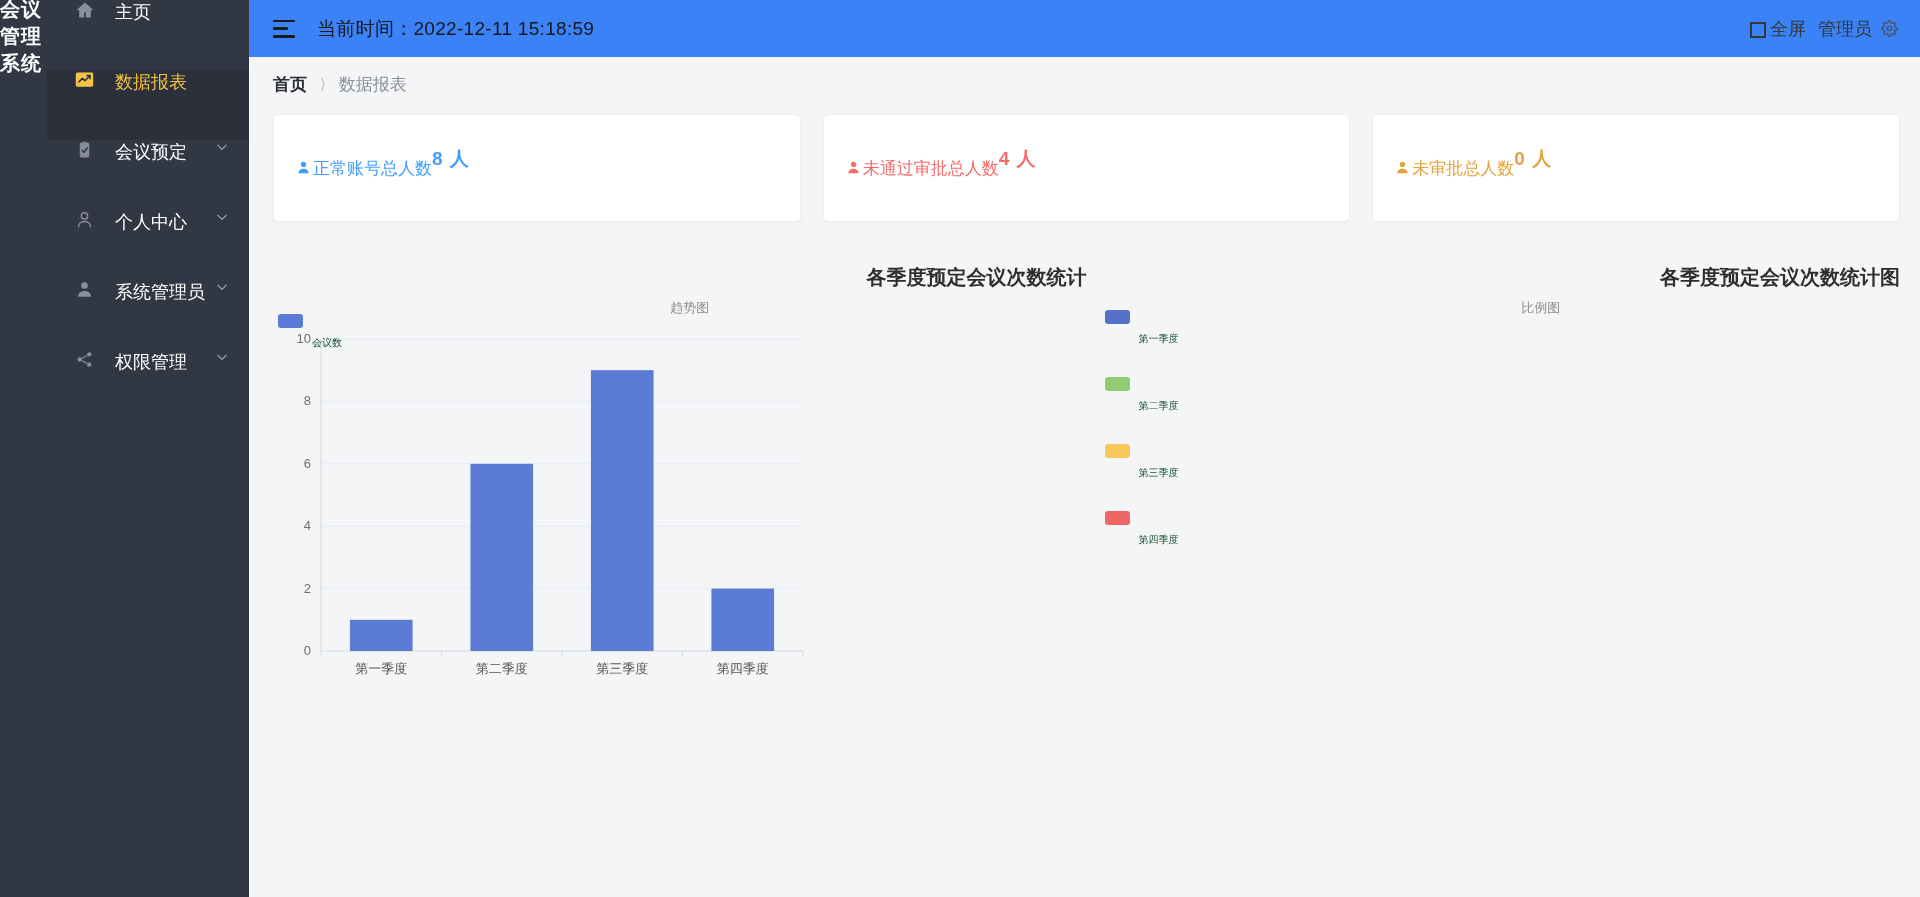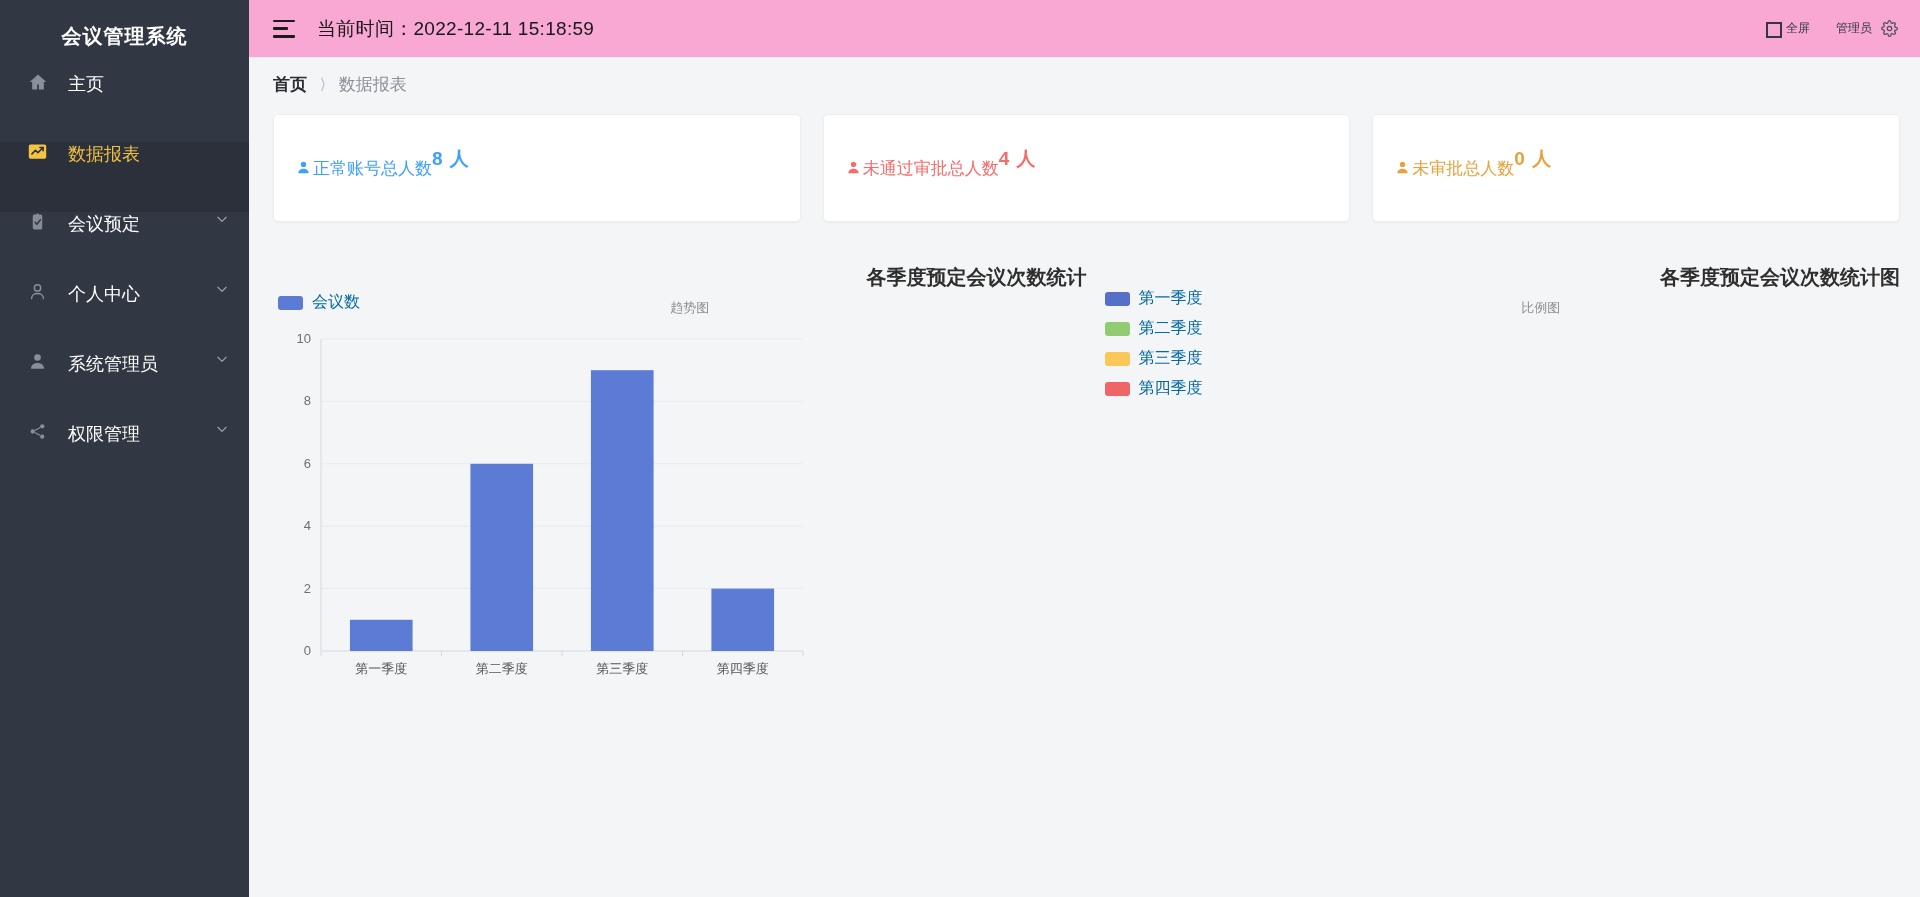--- a/index.html
+++ b/index.html
@@ -9,21 +9,21 @@
     font-family: "Liberation Sans", "DejaVu Sans", sans-serif;
     overflow: hidden;
     background: #ffffff;
   }
   .app { display: flex; width: 1920px; height: 897px; }
 
   
   .sidebar {
     width: 249px; min-width: 249px; height: 897px;
     background: #323744;
-    display: flex; flex-direction: column;
+    display: flex; flex-direction: row;
   }
   .brand {
     height: 72px; display: flex; align-items: center; justify-content: center;
     color: #ffffff; font-size: 20px; font-weight: bold; letter-spacing: 1px;
   }
   .nav { display: flex; flex-direction: column; }
   .nav-item {
     height: 70px; display: flex; align-items: flex-start;
     padding: 0 0 0 28px; color: #ffffff; font-size: 18px;
     cursor: pointer; position: relative;
@@ -47,33 +47,33 @@
     content: ""; position: absolute; right: -5px; top: 1px;
     width: 1.5px; height: 21px; background: #f0c040;
   }
 
   
   .main {
     flex: 1 1 auto; height: 897px; display: flex; flex-direction: column;
     background: #f4f5f7; position: relative; min-width: 0;
   }
   .topbar {
-    height: 58px; background: #f9a8d4; display: flex; align-items: center;
+    height: 58px; background: #3b82f6; display: flex; align-items: center;
     padding: 0 22px 0 24px; border-bottom: 1px solid #eceef1; flex: 0 0 58px;
   }
   .hamburger {
     width: 22px; height: 18px; margin-right: 22px; cursor: pointer;
     display: flex; flex-direction: column; justify-content: space-between;
   }
   .hamburger i { display: block; height: 2.6px; background: #1b1b1b; border-radius: 1px; }
   .hamburger i:nth-child(2) { width: 15px; }
   .time-text { font-size: 19px; color: #16181c; letter-spacing: .3px; }
   .topbar-right {
-    margin-left: auto; display: flex; align-items: center; gap: 26px;
-    font-size: 12px; color: #33373f;
+    margin-left: auto; display: flex; align-items: center; gap: 12px;
+    font-size: 18px; color: #33373f;
   }
   .tb-btn { display: flex; align-items: center; gap: 4px; cursor: pointer; }
   .fs-ico { width: 16px; height: 16px; position: relative; display:inline-block; }
   .fs-ico::before, .fs-ico::after {
     content: ""; position: absolute; width: 6px; height: 12px;
     border: 2px solid #33373f; top: 1px;
   }
   .fs-ico::before { left: 0; border-right: none; }
   .fs-ico::after { right: 0; border-left: none; }
   .admin-group { display: flex; align-items: center; gap: 9px; cursor: pointer; }
@@ -107,21 +107,21 @@
   }
 
   
   .charts { display: flex; margin-top: 42px; }
   .chart-panel { flex: 1 1 0; min-width: 0; position: relative; }
   .legend-box { position: absolute; }
   .legend-row { display: flex; align-items: center; margin-bottom: 9px; }
   .legend-swatch {
     width: 25px; height: 14px; border-radius: 3px; margin-right: 9px; flex:0 0 25px;
   }
-  .legend-label { font-size: 16px; color: #0369a1; white-space: nowrap; }
+  .legend-label { font-size: 10px; color: #14532d; white-space: nowrap; margin-top: 44px; }
   .chart-title {
     text-align: right; font-size: 20px; font-weight: bold; color: #2e2e2e;
   }
   .chart-sub {
     text-align: center; font-size: 13px; color: #8d8d8d; margin-top: 8px;
   }
 
   svg { display: block; }
   .ax-label { font-family: "Liberation Sans", sans-serif; font-size: 13px; fill: #6e6e6e; }
   .cat-label { font-family: "Liberation Sans", sans-serif; font-size: 13px; fill: #555555; }

